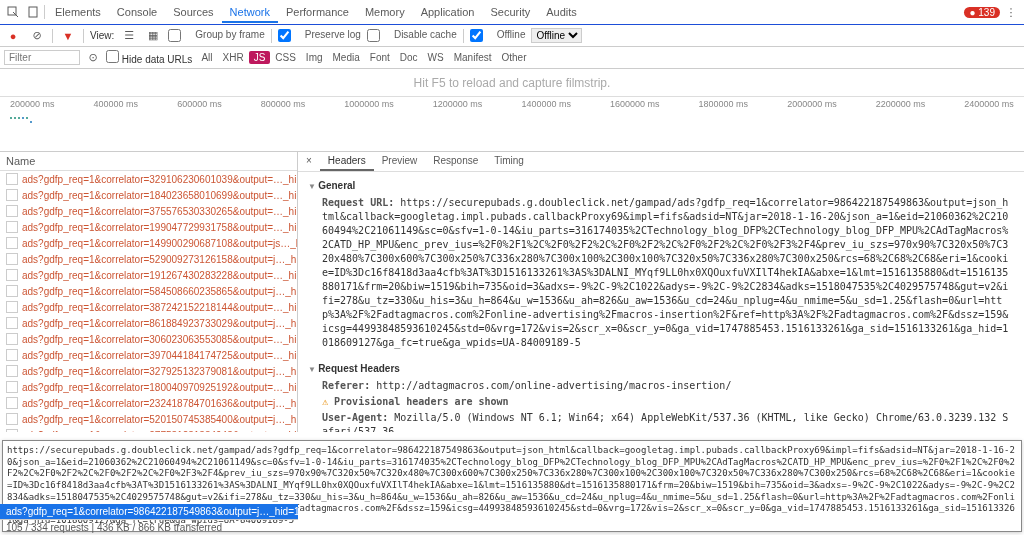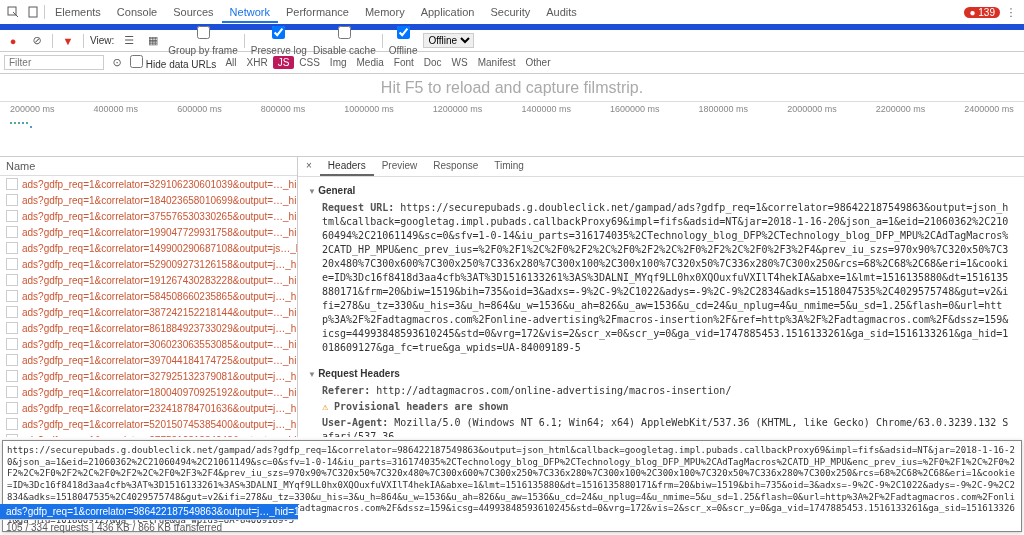--- a/index.html
+++ b/index.html
@@ -1,29 +1,29 @@
 <!DOCTYPE html>
 <html><head>
 <meta charset="utf-8">
 <style>
 * { box-sizing: border-box; margin: 0; padding: 0; }
 body { font-family: "Segoe UI", Arial, sans-serif; font-size: 11px; color: #333; background: #fff; width: 1024px; }
-.toolbar { display: flex; align-items: center; border-bottom: 6px solid #1d4ed8; height: 22px; padding: 12px 4px; gap: 2px; }
+.toolbar { display: flex; align-items: center; border-bottom: 1px solid #1d4ed8; height: 22px; padding: 12px 4px; gap: 2px; }
 .tab-btn { padding: 3px 8px; cursor: pointer; font-size: 11px; color: #5a5a5a; }
 .tab-btn.active { color: #1a73e8; border-bottom: 2px solid #1a73e8; }
 .icon-btn { width: 18px; height: 18px; display: inline-flex; align-items: center; justify-content: center; cursor: pointer; color: #5a5a5a; font-size: 11px; }
 .toolbar2 { display: flex; align-items: center; border-bottom: 1px solid #ccc; height: 22px; padding: 0 4px; gap: 6px; font-size: 10px; }
 .toolbar2 .sep { width: 1px; height: 14px; background: #ccc; }
-.toolbar2 label { display: flex; align-items: center; gap: 6px; color: #5a5a5a; flex-direction: column; }
+.toolbar2 label { display: flex; align-items: flex-start; gap: 14px; color: #5a5a5a; }
 .toolbar2 select { font-size: 10px; border: 1px solid #ccc; }
 .toolbar3 { display: flex; align-items: center; border-bottom: 1px solid #ccc; height: 22px; padding: 0 4px; gap: 4px; font-size: 10px; }
-.filter-input { border: 1px solid #ccc; padding: 1px 4px; width: 100px; font-size: 10px; }
+.filter-input { border: 1px solid #ccc; padding: 1px 4px; width: 76px; font-size: 10px; }
 .type-btn { padding: 1px 5px; cursor: pointer; color: #5a5a5a; border-radius: 2px; }
 .type-btn.sel { background: #be185d; color: #fff; }
-.filmstrip { height: 28px; display: flex; align-items: center; justify-content: center; color: #aaa; font-size: 16px; border-bottom: 1px solid #ddd; }
+.filmstrip { height: 28px; display: flex; align-items: center; justify-content: center; color: #aaa; font-size: 12px; border-bottom: 1px solid #ddd; }
 .timeline { height: 55px; border-bottom: 1px solid #ccc; position: relative; }
 .timeline .ticks { display: flex; justify-content: space-between; padding: 2px 10px; font-size: 9px; color: #888; }
 .timeline .marks { position: absolute; top: 20px; left: 10px; display: flex; gap: 2px; }
 .timeline .marks span { width: 2px; height: 2px; background: #5a9; display: inline-block; }
 .split { display: flex; height: 280px; }
 .left { width: 298px; border-right: 1px solid #ccc; overflow: hidden; }
 .left .hdr { padding: 3px 6px; border-bottom: 1px solid #ddd; font-size: 11px; color: #5a5a5a; }
 .left .row { padding: 2px 6px; color: #c53; font-size: 10px; white-space: nowrap; overflow: hidden; text-overflow: ellipsis; cursor: pointer; display: flex; align-items: center; gap: 4px; }
 .left .row::before { content: ""; width: 10px; height: 10px; border: 1px solid #ccc; flex-shrink: 0; }
 .right { flex: 1; overflow: auto; font-size: 10px; }

